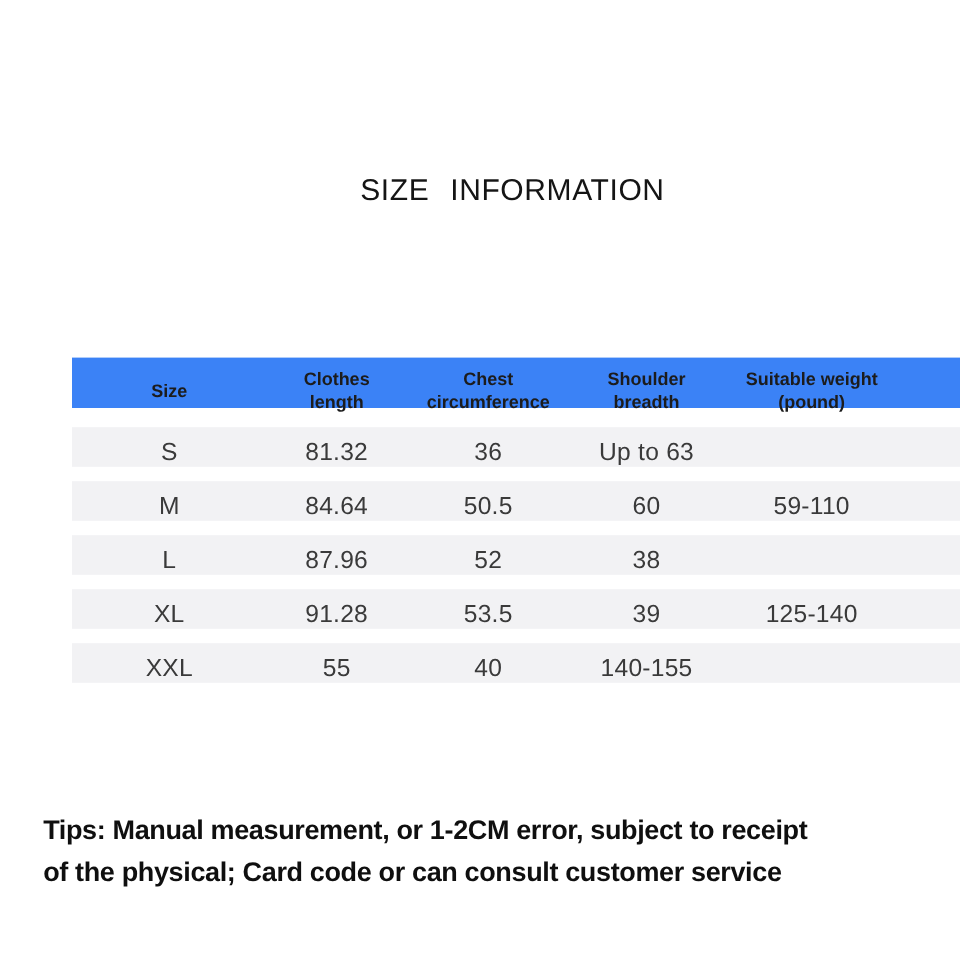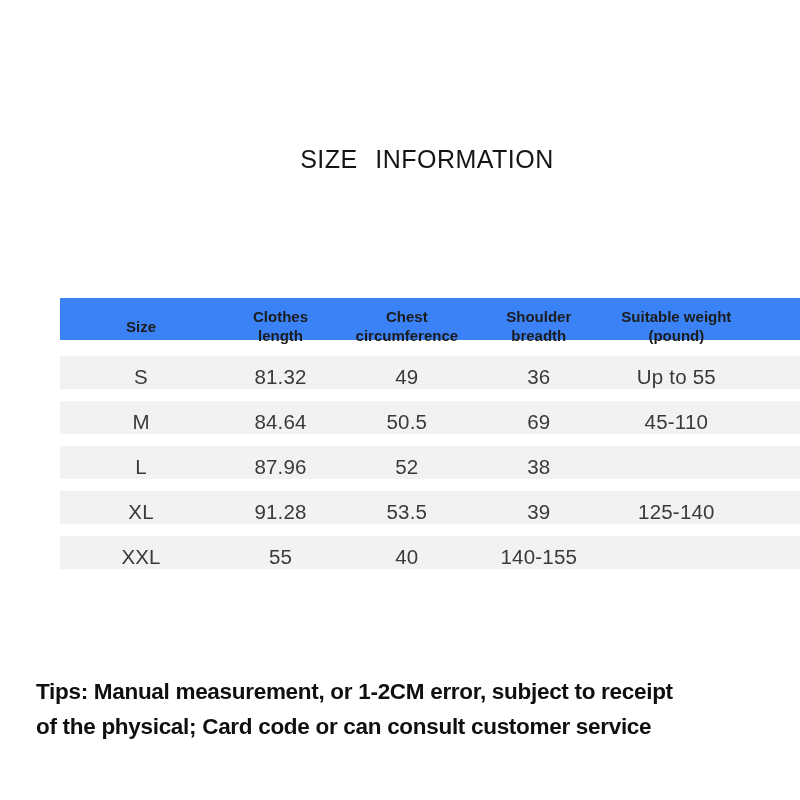--- a/index.html
+++ b/index.html
@@ -95,32 +95,31 @@
       <div class="cell">Shoulder
 breadth</div>
       <div class="cell">Suitable weight
 (pound)</div>
       <div class="cell"></div>
     </div>
 
     <div class="grid-row table-row">
       <div class="cell">S</div>
       <div class="cell">81.32</div>
-      <div class="cell">49</div>
       <div class="cell">36</div>
-      <div class="cell">Up to 55</div>
+      <div class="cell">Up to 63</div>
       <div class="cell"></div>
     </div>
 
     <div class="grid-row table-row">
       <div class="cell">M</div>
       <div class="cell">84.64</div>
       <div class="cell">50.5</div>
-      <div class="cell">69</div>
-      <div class="cell">45-110</div>
+      <div class="cell">60</div>
+      <div class="cell">59-110</div>
       <div class="cell"></div>
     </div>
 
     <div class="grid-row table-row">
       <div class="cell">L</div>
       <div class="cell">87.96</div>
       <div class="cell">52</div>
       <div class="cell">38</div>
       <div class="cell"></div>
     </div>

